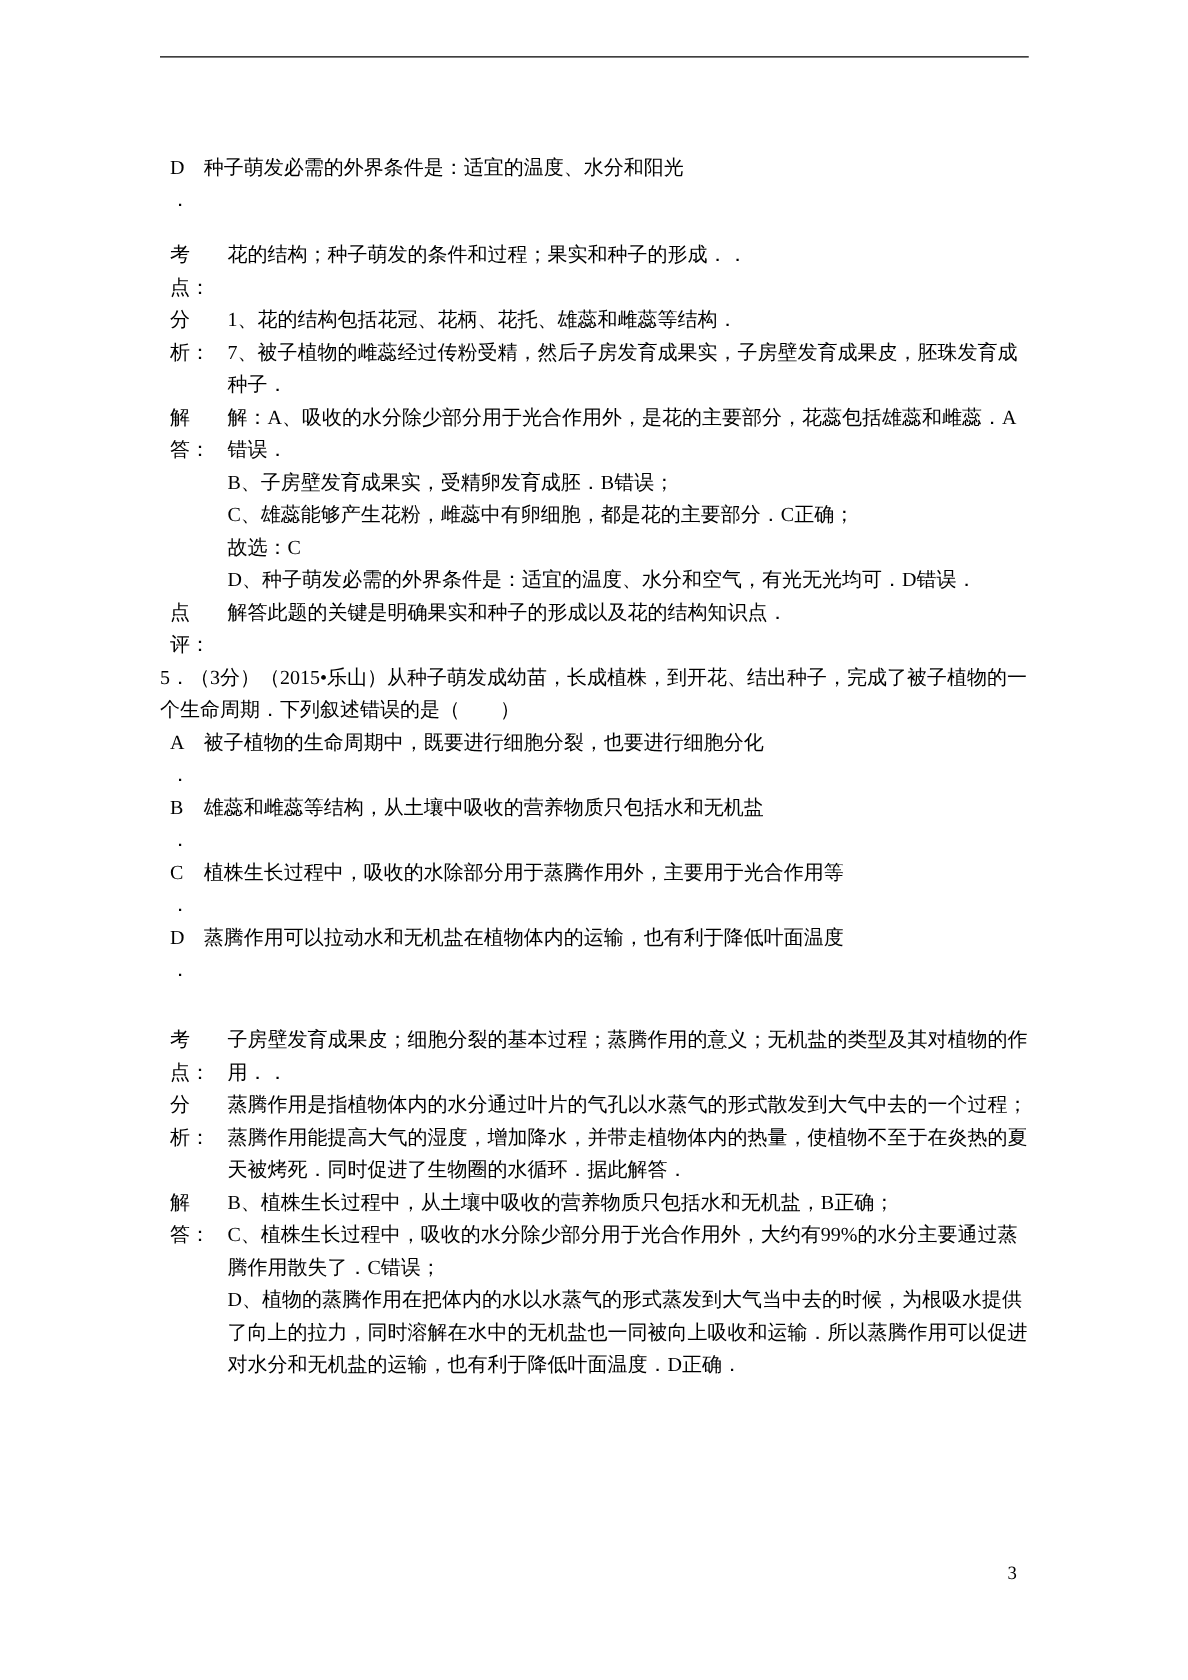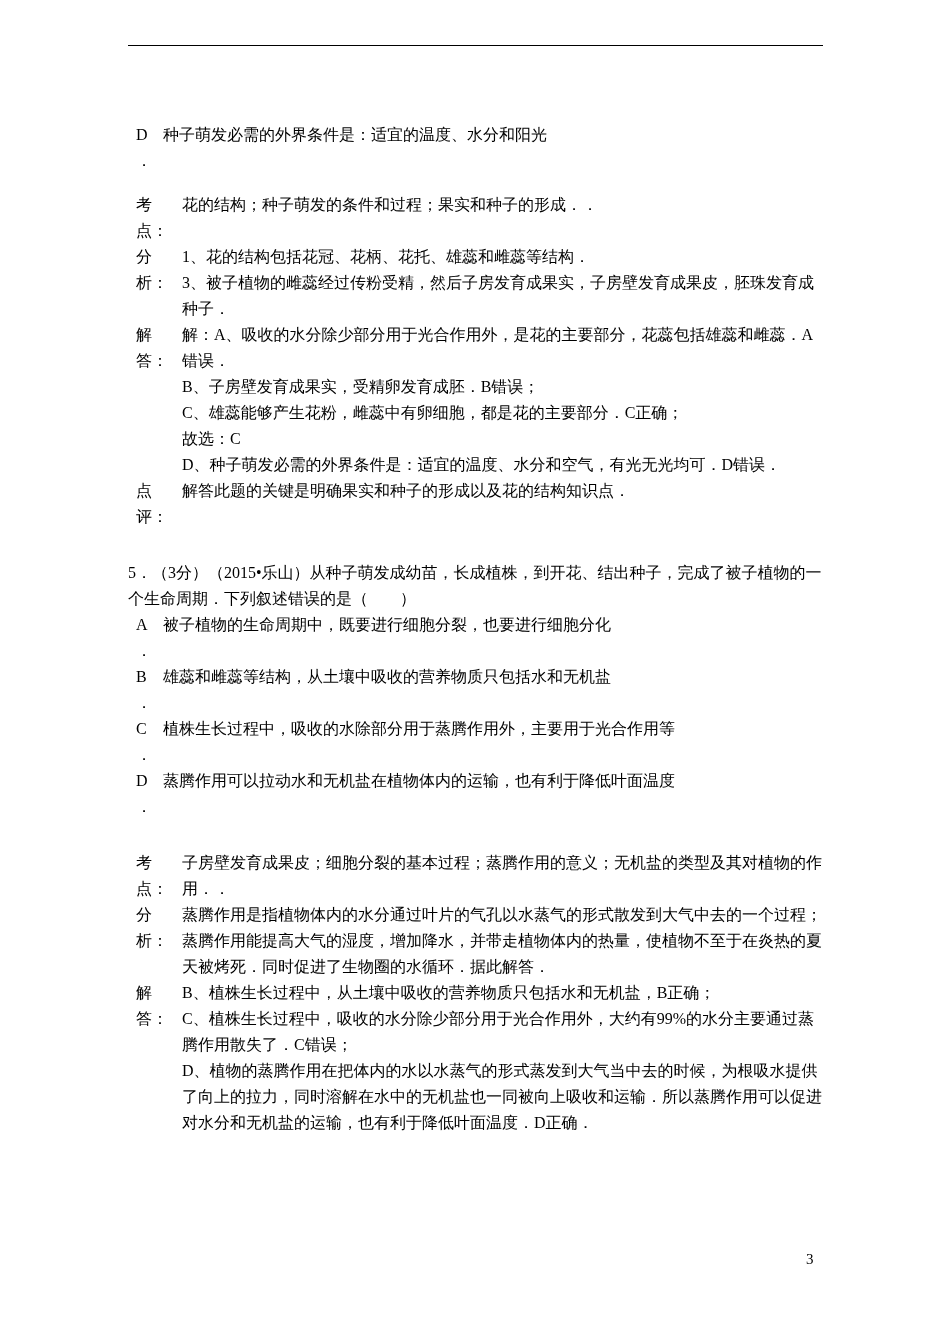--- a/index.html
+++ b/index.html
@@ -29,21 +29,21 @@
     left: 128px;
     width: 695px;
   }
   .option-row { display: flex; margin-left: 8px; }
   .opt-marker { flex: 0 0 27px; width: 27px; white-space: pre-line; }
   .opt-text { flex: 1; }
   .analysis { margin-top: 18px; margin-left: 8px; }
   .arow { display: flex; }
   .alabel { flex: 0 0 46px; width: 46px; white-space: pre-line; }
   .abody { flex: 1; }
-  .q5 { margin-top: 30px; }
+  .q5 { }
   .stem { margin-bottom: 0; }
   .page-number {
     position: absolute;
     left: 806px;
     top: 1246px;
     font-size: 15px;
   }
 </style>
 </head>
 <body>
@@ -70,21 +70,21 @@
           <div class="abody">
             <div>花的结构；种子萌发的条件和过程；果实和种子的形成．．</div>
           </div>
         </div>
 
         <div class="arow">
           <div class="alabel">分
 析：</div>
           <div class="abody">
             <div>1、花的结构包括花冠、花柄、花托、雄蕊和雌蕊等结构．</div>
-            <div>3、被子植物的雌蕊经过传粉受精，然后子房发育成果实，子房壁发育成果皮，胚珠发育成种子．</div>
+            <div>7、被子植物的雌蕊经过传粉受精，然后子房发育成果实，子房壁发育成果皮，胚珠发育成种子．</div>
           </div>
         </div>
 
         <div class="arow">
           <div class="alabel">解
 答：</div>
           <div class="abody">
             <div>解：A、吸收的水分除少部分用于光合作用外，是花的主要部分，花蕊包括雄蕊和雌蕊．A错误．</div>
             <div>B、子房壁发育成果实，受精卵发育成胚．B错误；</div>
             <div>C、雄蕊能够产生花粉，雌蕊中有卵细胞，都是花的主要部分．C正确；</div>

